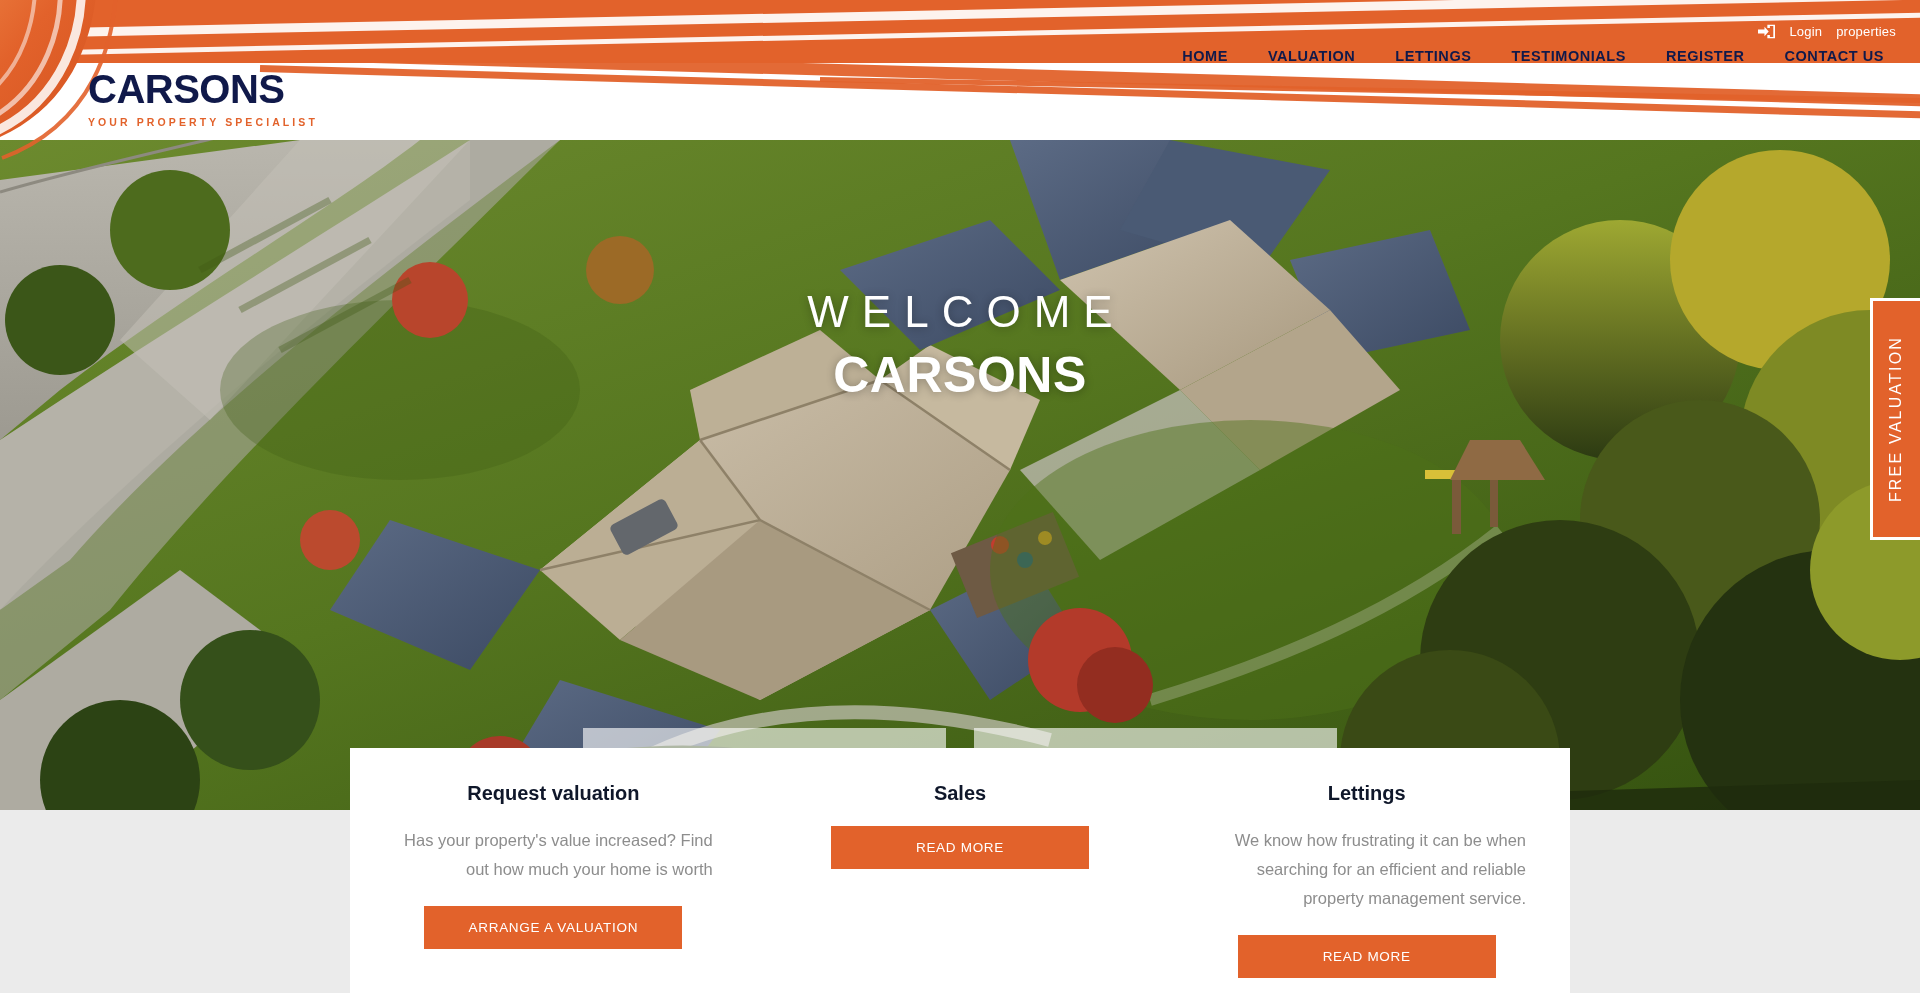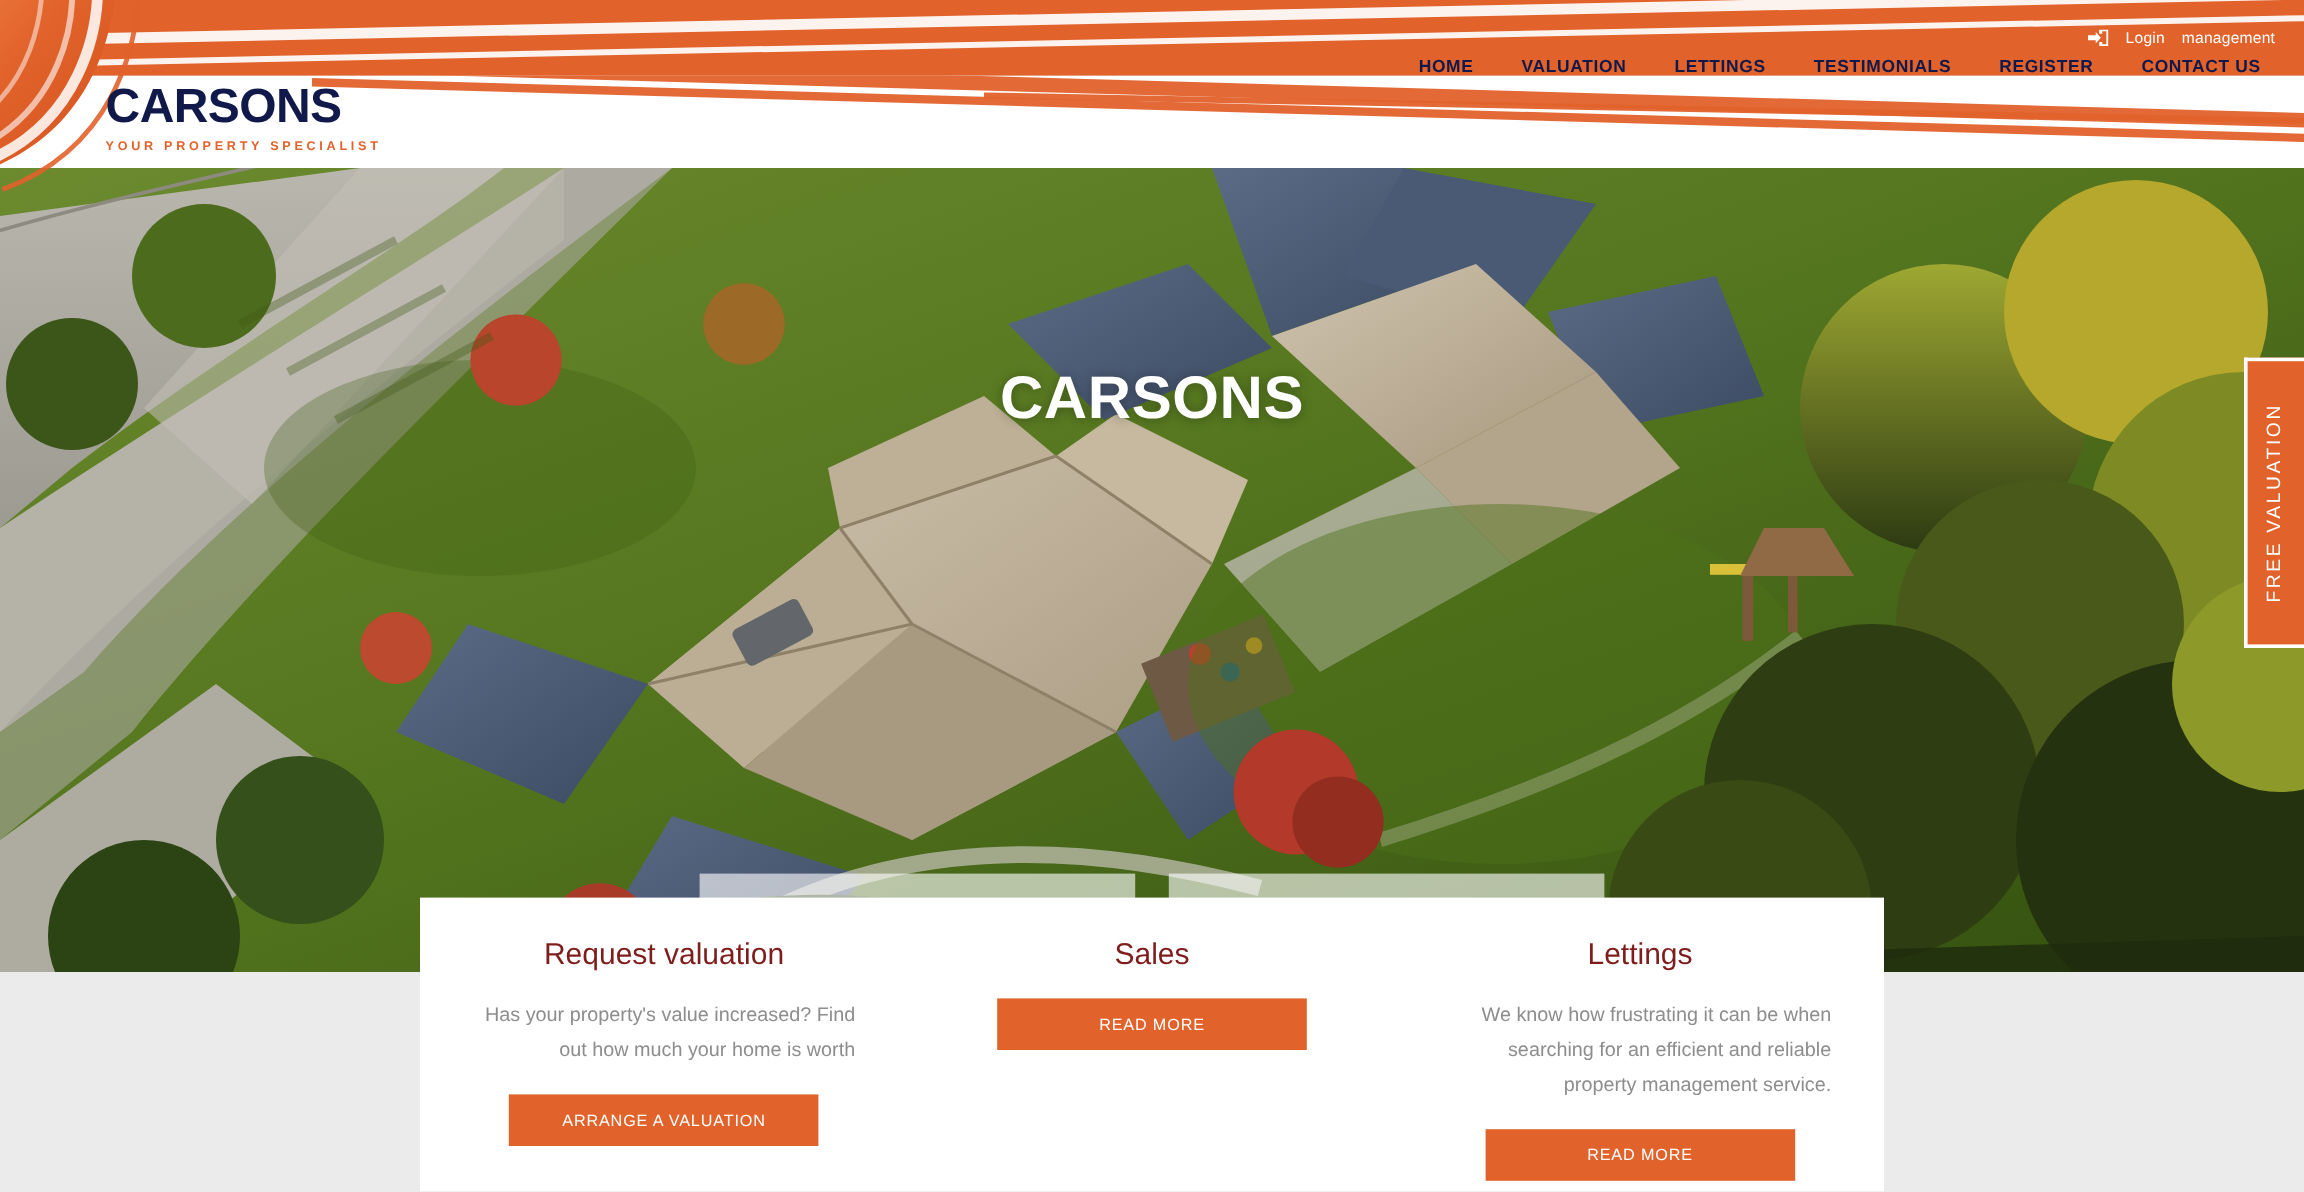--- a/index.html
+++ b/index.html
@@ -117,21 +117,21 @@
   .cards {
     position: absolute; left: 350px; top: 748px; width: 1220px; min-height: 245px;
     background: #ffffff; z-index: 10;
     display: flex; padding: 34px 0 0 0;
   }
   .card {
     flex: 1; padding: 0 44px; text-align: center;
     display: flex; flex-direction: column; align-items: center;
   }
   .card-title {
-    color: #7f1d1d; font-size: 25px; font-weight: 400; line-height: 1.1;
+    color: #0f172a; font-size: 20px; font-weight: 700; line-height: 1.1;
   }
   .card-body {
     color: #8d8d8d; font-size: 16.5px; line-height: 29px; margin-top: 22px;
     font-weight: 400;
     text-align: right;
   }
   .card-btn {
     margin-top: 22px; background: #e2622b; color: #ffffff; border: none;
     font-family: "Liberation Sans", sans-serif;
     font-size: 13.5px; letter-spacing: .7px; padding: 14px 12px;
@@ -240,20 +240,21 @@
       <polygon points="1470,300 1520,300 1545,340 1450,340" fill="#8f6a44"></polygon>
 
       <rect x="613" y="370" width="62" height="34" rx="5" fill="#63676c" transform="rotate(-28 644 387)"></rect>
 
       <path d="M200,130 L330,60 M240,170 L370,100 M280,210 L410,140" stroke="#3f5815" stroke-width="7" opacity=".35" fill="none"></path>
 
       <path d="M1290,660 L1920,640 L1920,670 L1290,670 Z" fill="#1e2a0c" opacity=".8"></path>
     </svg>
 
     <div class="hero-text">
+      <div class="hero-welcome">WELCOME</div>
       <div class="hero-brand">CARSONS</div>
     </div>
 
     <div class="hero-panels">
       <div class="hero-panel">
         <div class="hp-top">ESTATE</div>
         <div class="hp-bot">AGENTS</div>
       </div>
       <div class="hero-panel">
         <div class="hp-top">RENOVATION &amp;</div>
@@ -271,21 +272,21 @@
     <div class="topbar-stripe stripe-b"></div>
   </div>
   <div class="topbar-right">
     <span class="login-icon">
       <svg width="17" height="17" viewBox="0 0 20 20" fill="currentColor" aria-hidden="true">
         <path d="M11 2 L11 6 L14 6 L14 3.6 L18 3.6 L18 16.4 L14 16.4 L14 14 L11 14 L11 18 L20 18 L20 2 Z"></path>
         <path d="M0 7.6 L7.6 7.6 L7.6 4.4 L12.6 10 L7.6 15.6 L7.6 12.4 L0 12.4 Z"></path>
       </svg>
     </span>
     <a class="topbar-link">Login</a>
-    <a class="topbar-link">management</a>
+    <a class="topbar-link">properties</a>
   </div>
 
   <div class="header">
     <div class="header-stripe hs1"></div>
     <div class="header-stripe hs2"></div>
     <div class="header-stripe hs3"></div>
   </div>
 
   <svg class="swirl" viewBox="0 0 300 210">
     <defs>

